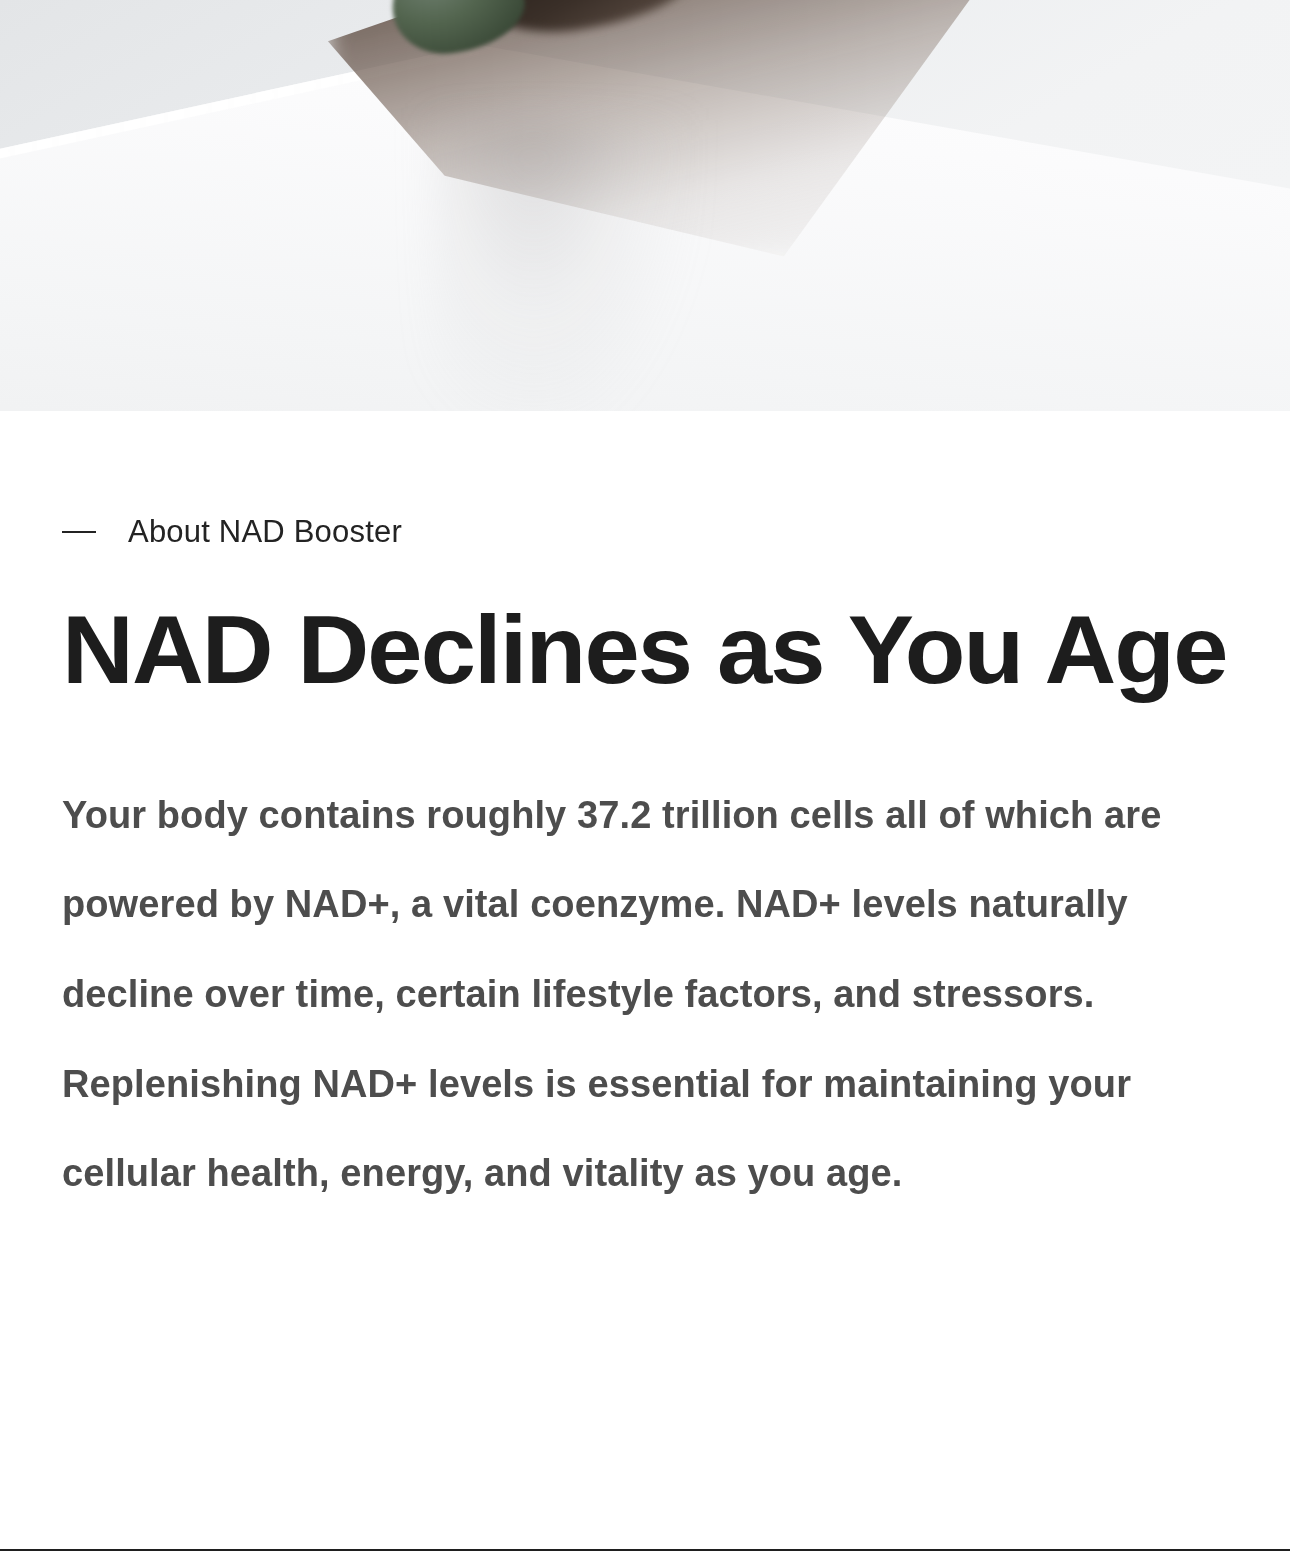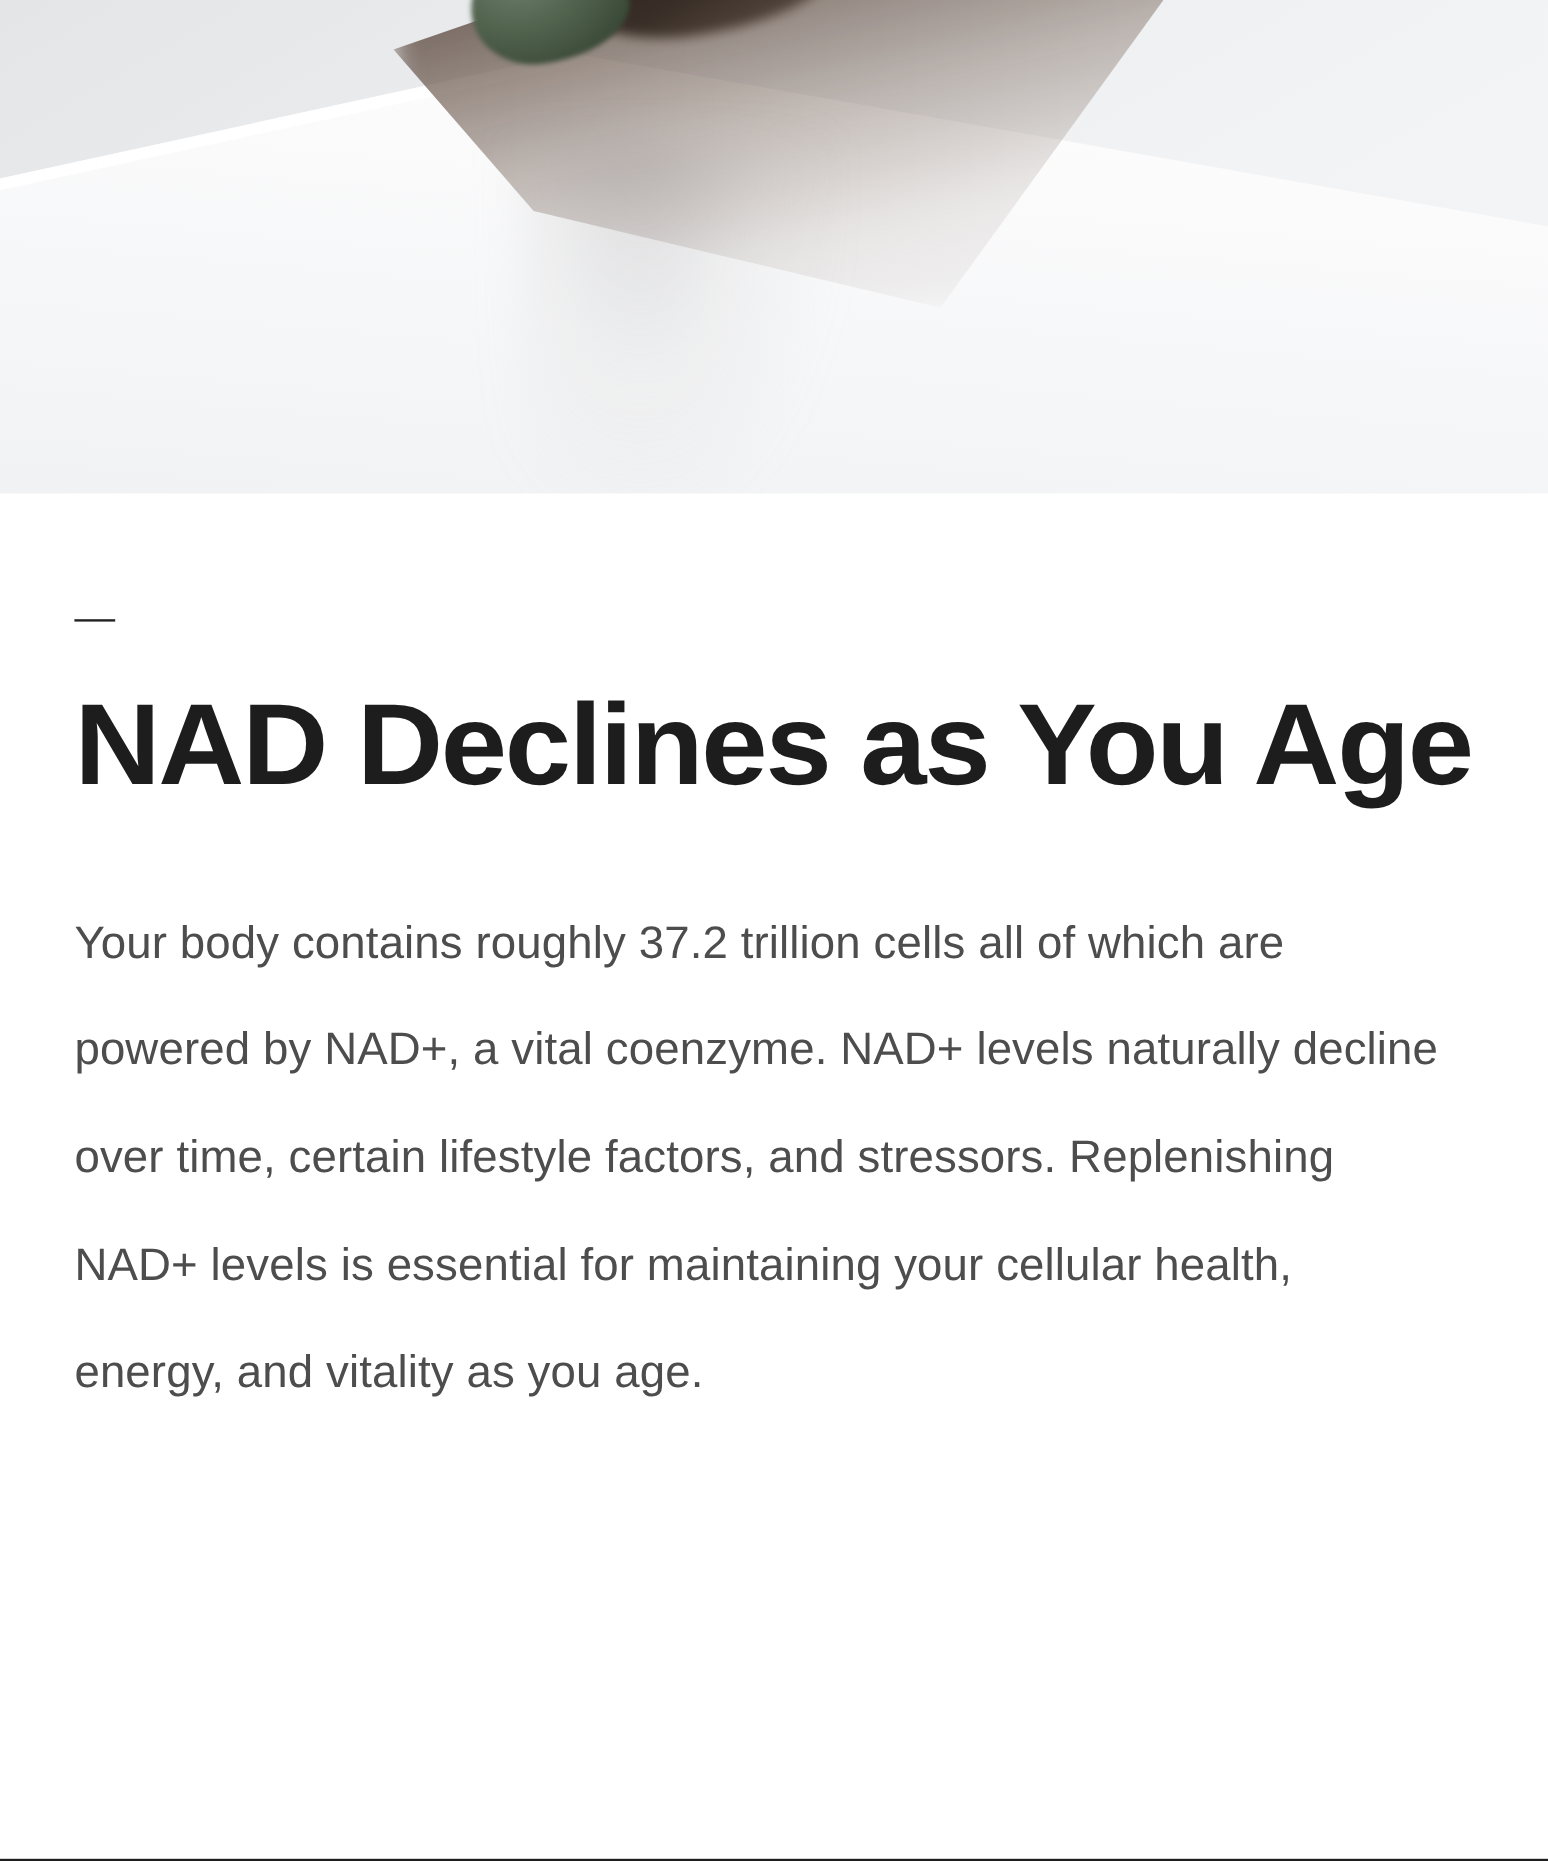--- a/index.html
+++ b/index.html
@@ -154,21 +154,21 @@
     color: #1d1d1d;
     max-width: 1180px;
     transform: scaleX(1.035);
     transform-origin: left center;
   }
 
   .body-copy {
     margin-top: 68px;
     font-size: 38px;
     line-height: 2.36;
-    font-weight: 400;
+    font-weight: 700;
     letter-spacing: 0.1px;
     color: #4d4d4d;
     max-width: 1150px;
   }
 
   .bottom-rule {
     position: absolute;
     left: 0;
     bottom: 0;
     width: 1290px;
@@ -188,20 +188,21 @@
     <div class="hero-shadow"></div>
     <div class="hero-smear"></div>
     <div class="hero-object-dark"></div>
     <div class="hero-object"></div>
   </div>
 
   <div class="content">
 
     <div class="eyebrow">
       <span class="eyebrow-dash"></span>
+      <span class="eyebrow-label">About NAD Booster</span>
     </div>
 
     <h1 class="headline">NAD Declines as You Age</h1>
 
     <p class="body-copy">Your body contains roughly 37.2 trillion cells all of which are powered by NAD+, a vital coenzyme. NAD+ levels naturally decline over time, certain lifestyle factors, and stressors. Replenishing NAD+ levels is essential for maintaining your cellular health, energy, and vitality as you age.</p>
 
   </div>
 
   <div class="bottom-rule"></div>
 

